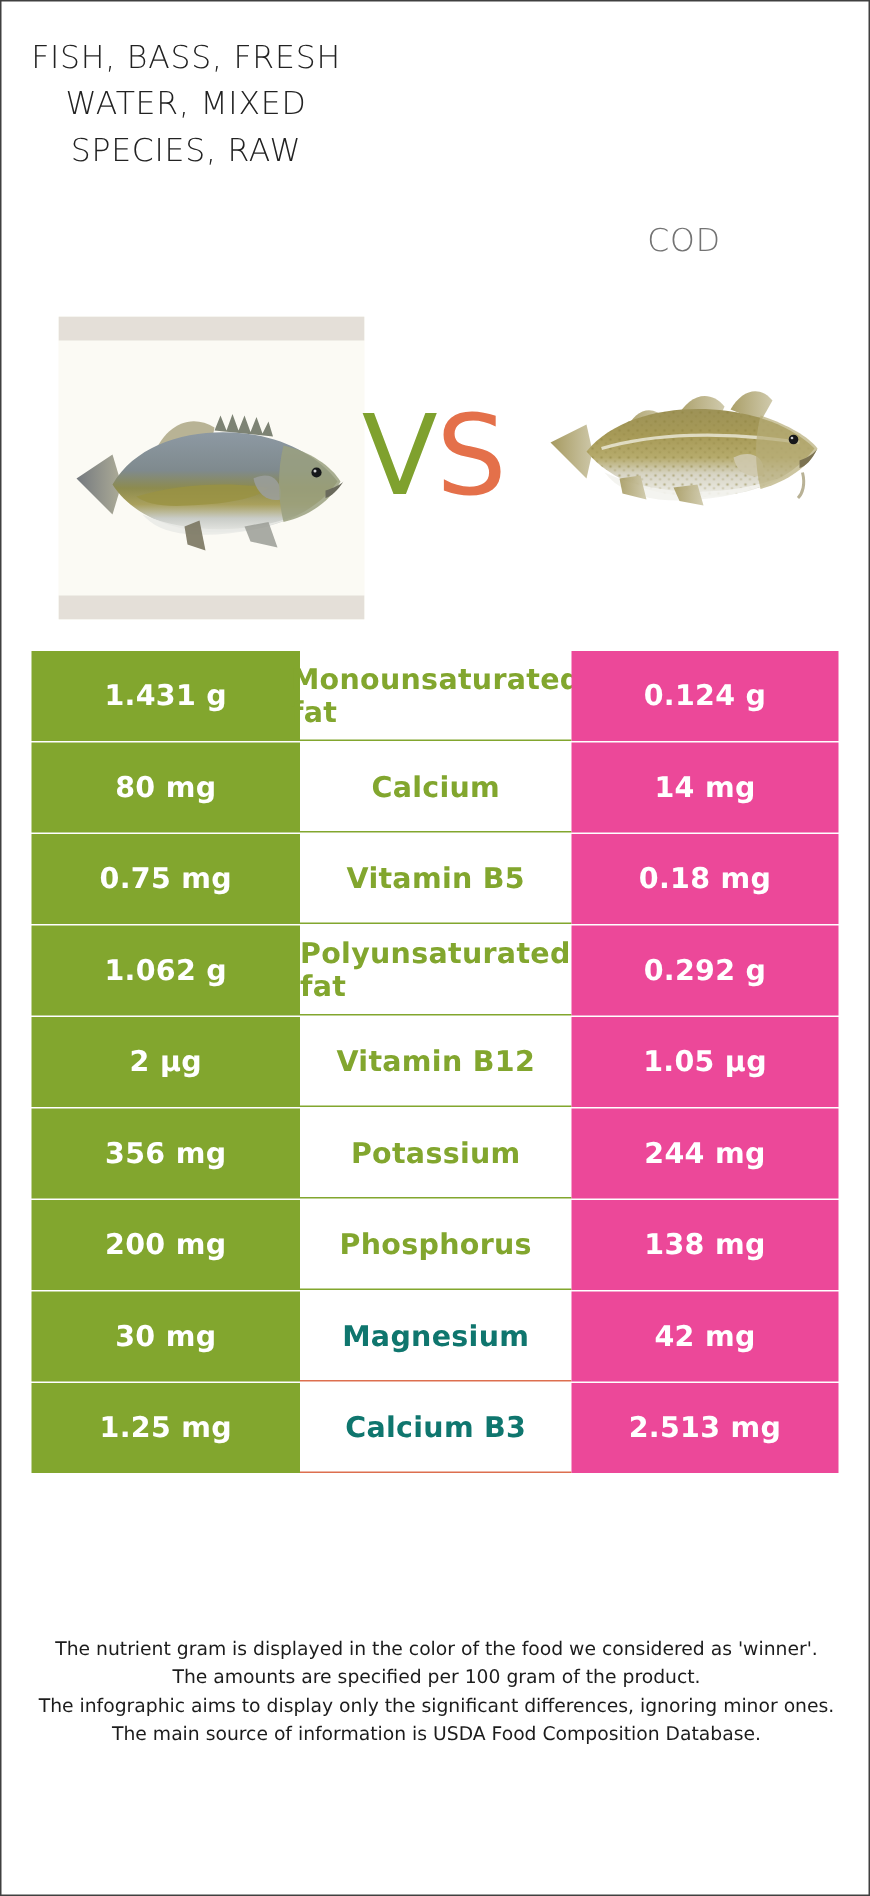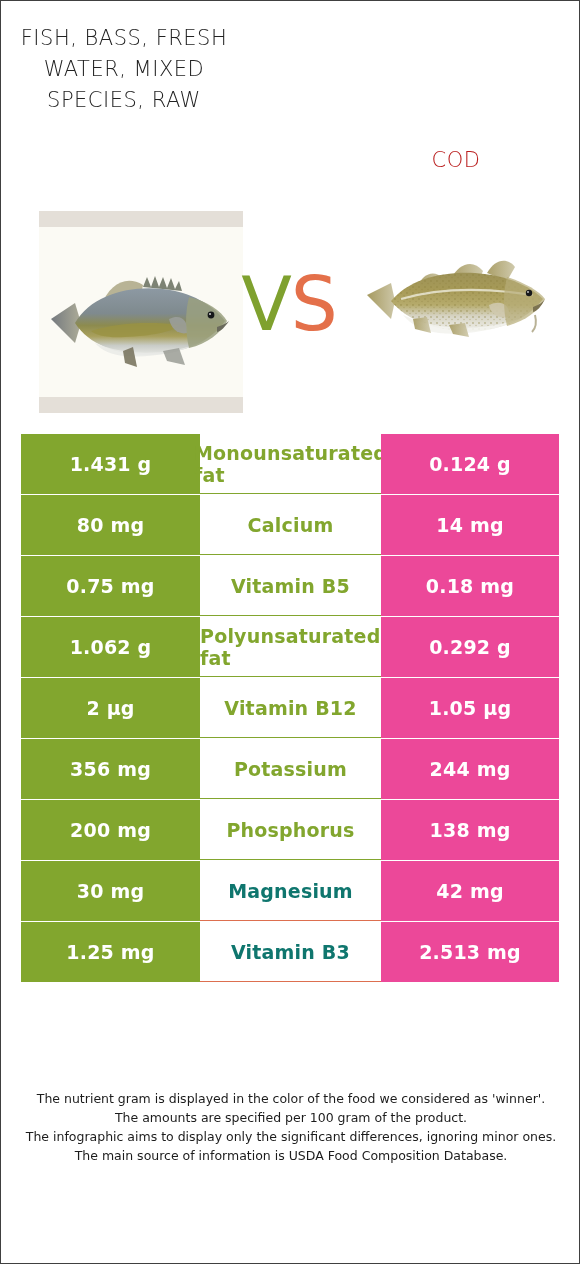--- a/index.html
+++ b/index.html
@@ -48,21 +48,21 @@
   }
   .title-right {
     position: absolute;
     left: 350px;
     top: 122px;
     width: 210px;
     text-align: center;
     font-size: 21px;
     line-height: 31px;
     letter-spacing: 0.5px;
-    color: #b91c1c;
+    color: #737373;
     font-weight: 300;
     font-family: "DejaVu Sans", sans-serif;
     text-transform: uppercase;
   }
 
   
   .hero {
     position: absolute;
     top: 210px;
     left: 0;
@@ -341,21 +341,21 @@
     </div>
 
     <div class="row">
       <div class="cell cell-left">30 mg</div>
       <div class="cell cell-mid loser">Magnesium</div>
       <div class="cell cell-right">42 mg</div>
     </div>
 
     <div class="row">
       <div class="cell cell-left">1.25 mg</div>
-      <div class="cell cell-mid loser">Vitamin B3</div>
+      <div class="cell cell-mid loser">Calcium B3</div>
       <div class="cell cell-right">2.513 mg</div>
     </div>
 
   </div>
 
   <div class="footer">
     <p>The nutrient gram is displayed in the color of the food we considered as 'winner'.</p>
     <p>The amounts are specified per 100 gram of the product.</p>
     <p>The infographic aims to display only the significant differences, ignoring minor ones.</p>
     <p>The main source of information is USDA Food Composition Database.</p>

